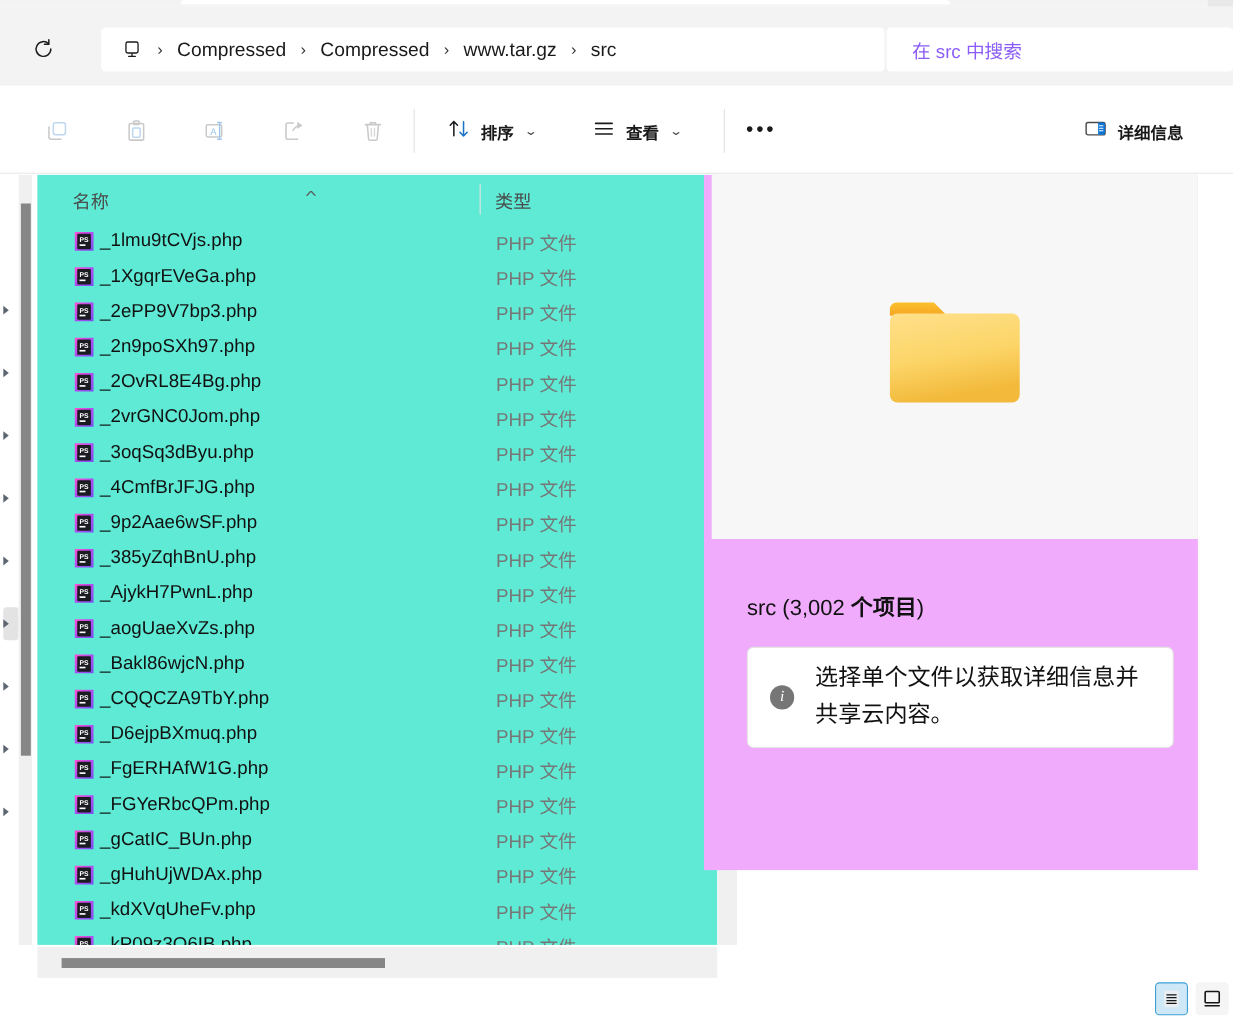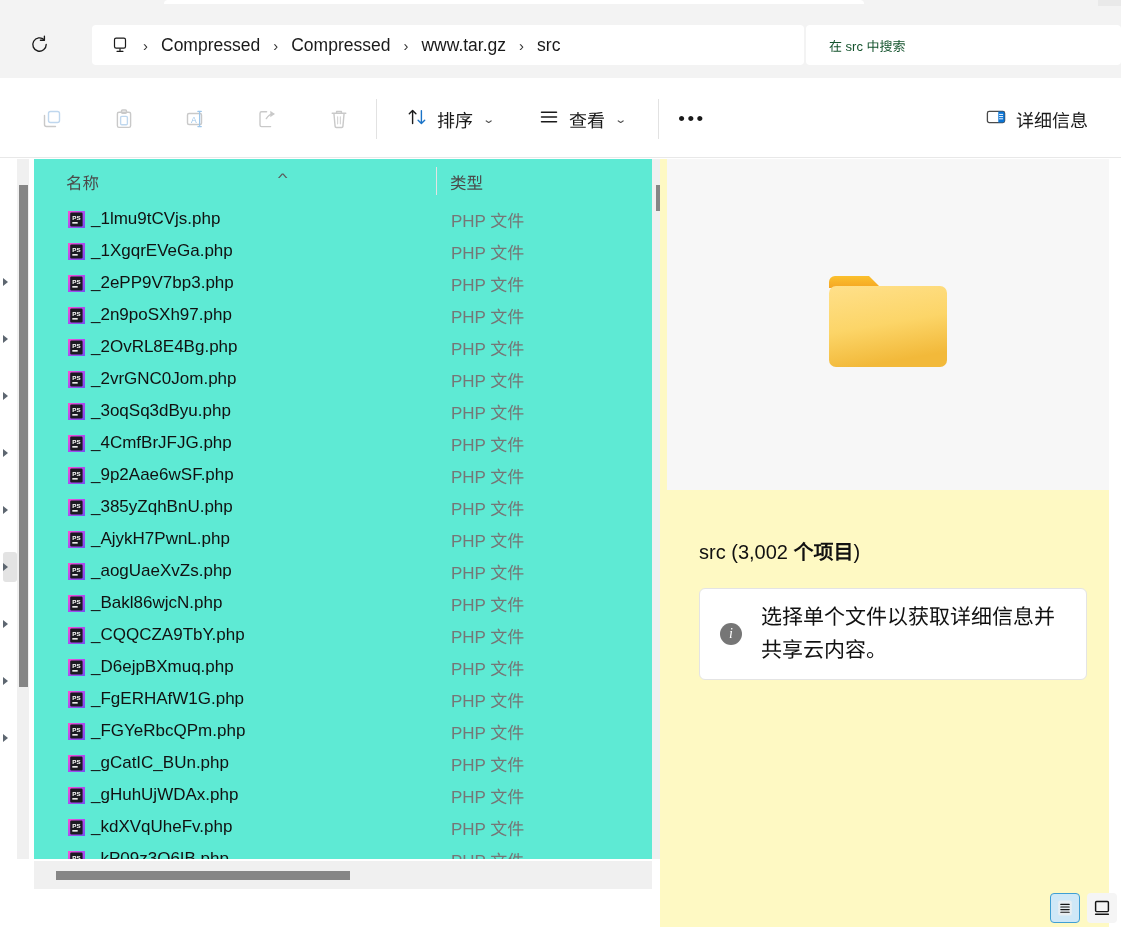--- a/index.html
+++ b/index.html
@@ -98,22 +98,22 @@
     left: 806px; top: 19px;
     width: 315px; height: 40px;
     background: #ffffff;
     border-radius: 4px;
     display: flex;
     align-items: center;
     padding-left: 23px;
     cursor: text;
   }
   .search-placeholder {
-    color: #14532d;
-    font-size: 13px;
+    color: #8b5cf6;
+    font-size: 17px;
     white-space: nowrap;
   }
 
   
   .toolbar-row {
     position: absolute;
     left: 0; top: 78px;
     width: 1121px; height: 80px;
     background: #ffffff;
     border-bottom: 1px solid #e8e8e8;
@@ -141,22 +141,23 @@
     height: 42px;
     display: flex;
     align-items: center;
     gap: 9px;
     padding: 0 10px;
     border-radius: 4px;
     cursor: pointer;
     white-space: nowrap;
   }
   .tb-text-btn .lbl {
-    font-size: 18px;
+    font-size: 15px;
     color: #1a1a1a;
+    font-weight: bold;
   }
   .tb-chev {
     font-size: 11px;
     color: #4a4a4a;
     margin-left: 2px;
     transform: scaleX(1.4);
   }
 
   .tb-more {
     position: absolute;
@@ -319,23 +320,23 @@
     position: absolute;
     left: 4px; top: 26px;
     width: 11px; height: 26px;
     background: #868686;
     cursor: pointer;
   }
 
   
   .details-pane {
     position: absolute;
-    left: 660px; top: 0;
-    width: 449px; height: 768px;
-    background: #fef9c3;
+    left: 640px; top: 0;
+    width: 449px; height: 632px;
+    background: #f0abfc;
   }
   .preview-box {
     position: absolute;
     left: 7px; top: 0;
     width: 442px; height: 331px;
     background: #f7f7f7;
     display: flex;
     align-items: center;
     justify-content: center;
   }

